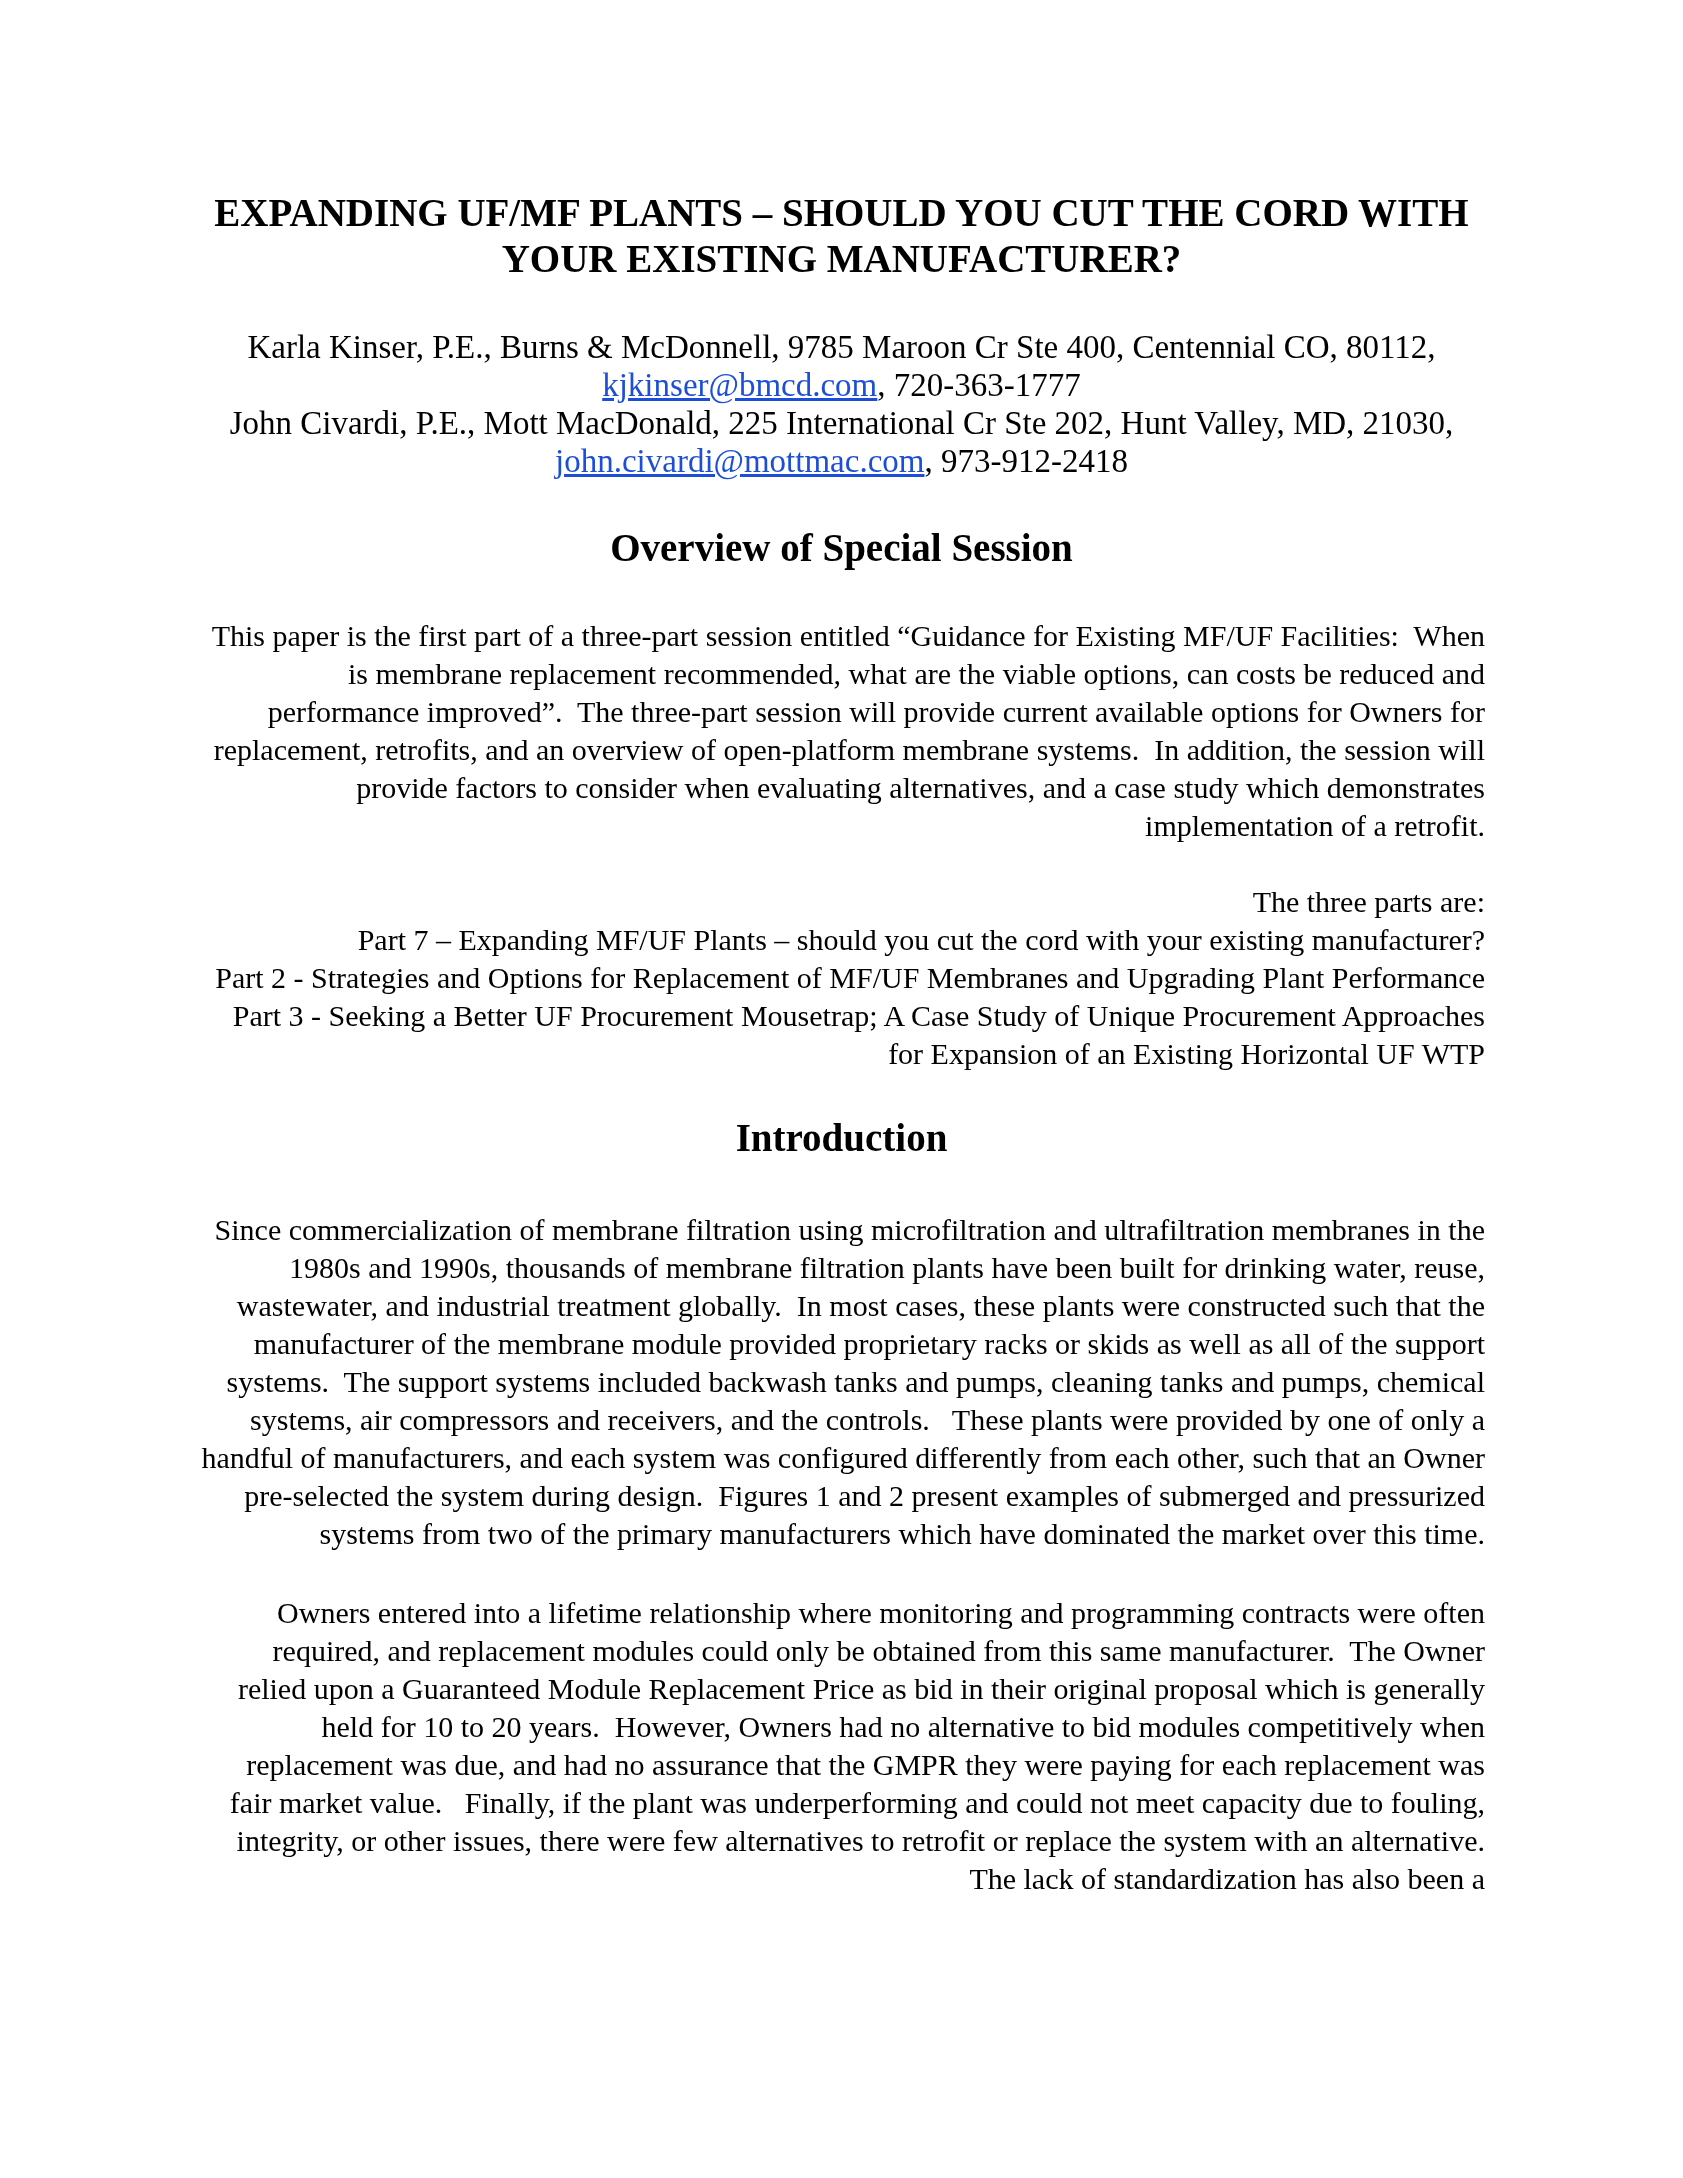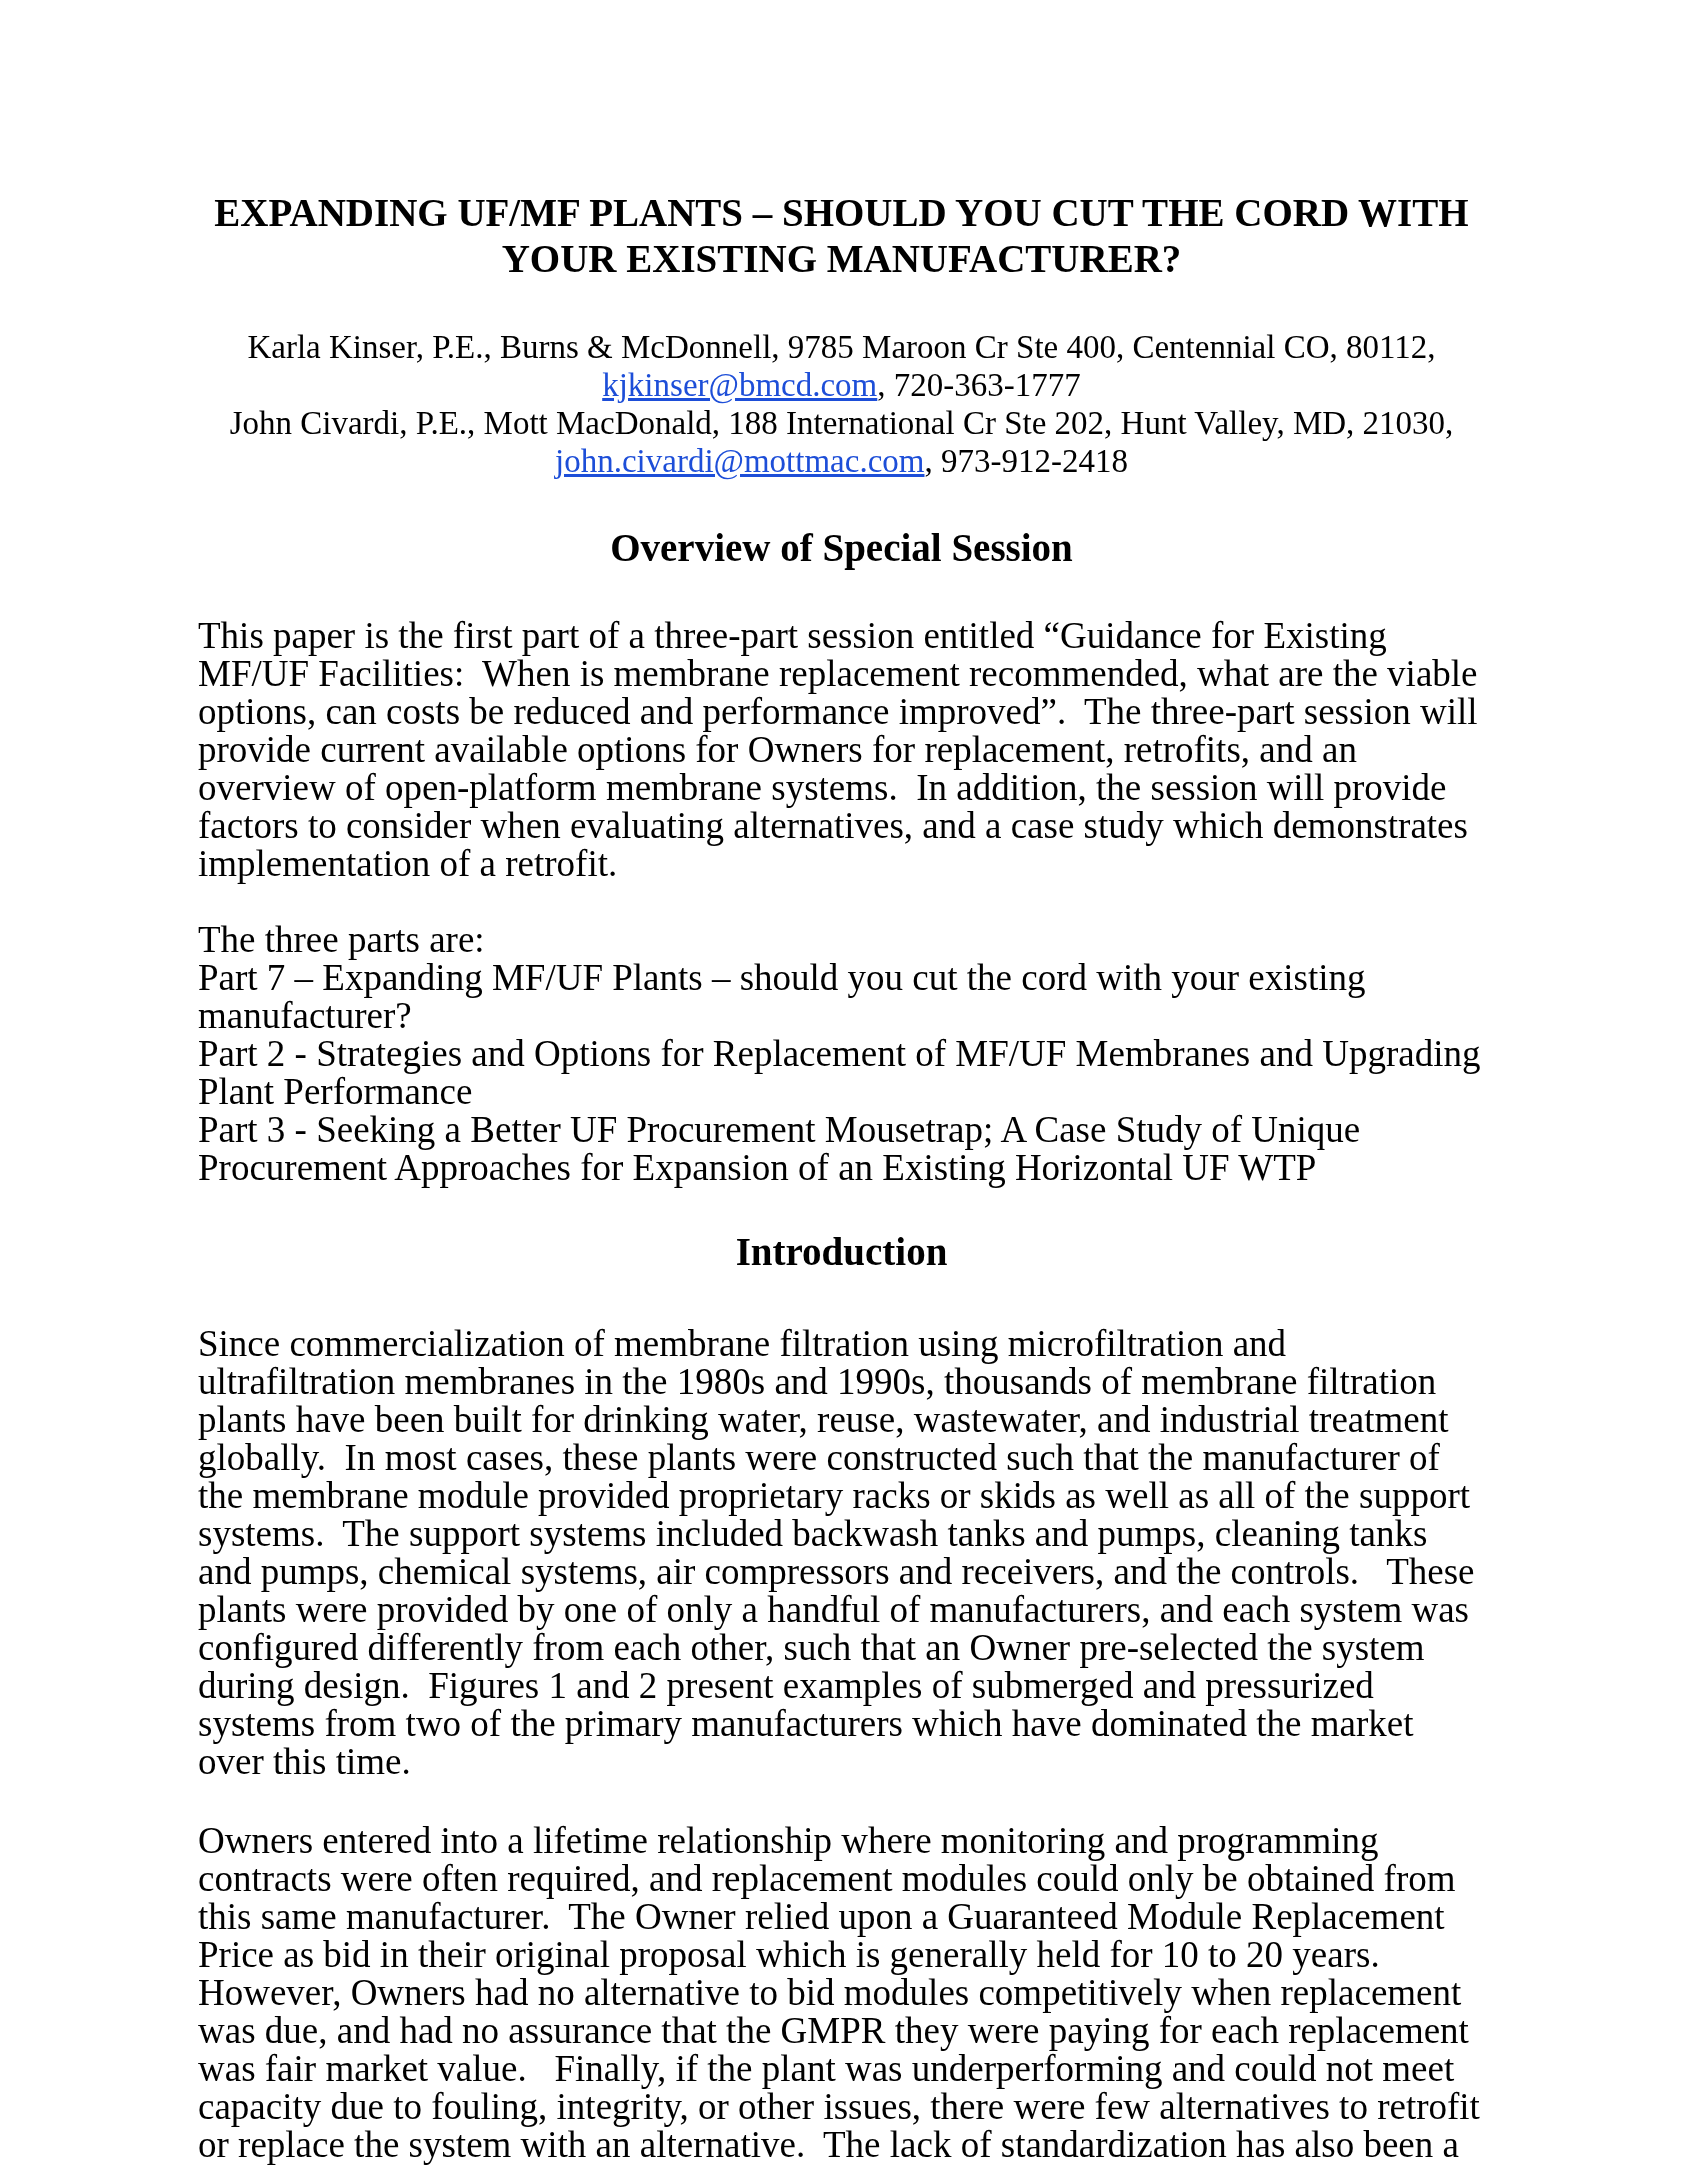--- a/index.html
+++ b/index.html
@@ -39,42 +39,42 @@
   }
   .section-heading {
     font-size: 39px;
     line-height: 46px;
     font-weight: bold;
     text-align: center;
   }
   .h-overview { margin-top: 45px; }
   .h-intro    { margin-top: 42px; }
   .para {
-    font-size: 37px;
+    font-size: 30px;
     line-height: 38px;
-    text-align: left;
+    text-align: right;
     white-space: pre-wrap;
   }
   .p-overview { margin-top: 46px; }
   .parts-list { margin-top: 38px; }
   .parts-list .para { margin: 0; }
   .p-intro-1  { margin-top: 50px; }
   .p-intro-2  { margin-top: 41px; }
 </style>
 </head>
 <body>
 
 <div class="page">
 
   <div class="paper-title">EXPANDING UF/MF PLANTS – SHOULD YOU CUT THE CORD WITH YOUR EXISTING MANUFACTURER?</div>
 
   <div class="author-block">
     <div class="author-line">Karla Kinser, P.E., Burns &amp; McDonnell, 9785 Maroon Cr Ste 400, Centennial CO, 80112,</div>
     <div class="author-line"><span class="email-link">kjkinser@bmcd.com</span><span>, 720-363-1777</span></div>
-    <div class="author-line">John Civardi, P.E., Mott MacDonald, 188 International Cr Ste 202, Hunt Valley, MD, 21030,</div>
+    <div class="author-line">John Civardi, P.E., Mott MacDonald, 225 International Cr Ste 202, Hunt Valley, MD, 21030,</div>
     <div class="author-line"><span class="email-link">john.civardi@mottmac.com</span><span>, 973-912-2418</span></div>
   </div>
 
   <div class="section-heading h-overview">Overview of Special Session</div>
 
   <div class="para p-overview">This paper is the first part of a three-part session entitled “Guidance for Existing MF/UF Facilities:  When is membrane replacement recommended, what are the viable options, can costs be reduced and performance improved”.  The three-part session will provide current available options for Owners for replacement, retrofits, and an overview of open-platform membrane systems.  In addition, the session will provide factors to consider when evaluating alternatives, and a case study which demonstrates implementation of a retrofit.</div>
 
   <div class="parts-list">
     <div class="para">The three parts are:</div>
     <div class="para">Part 7 – Expanding MF/UF Plants – should you cut the cord with your existing manufacturer?</div>

